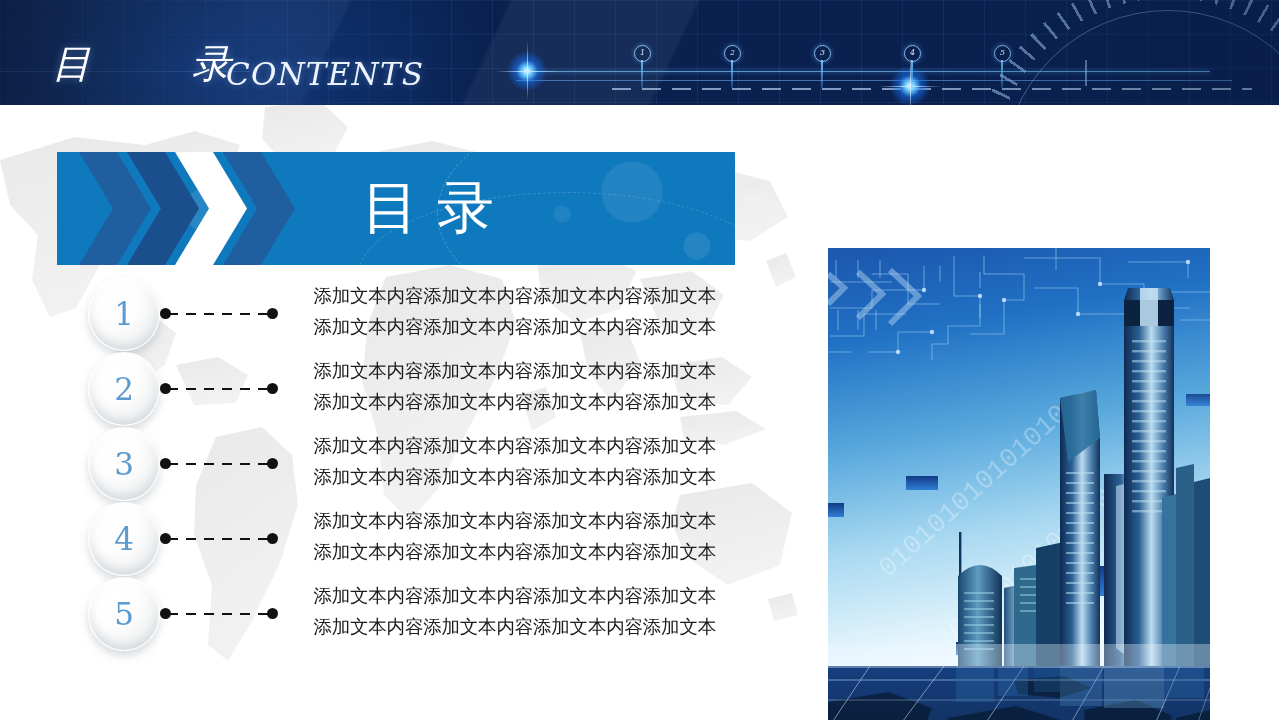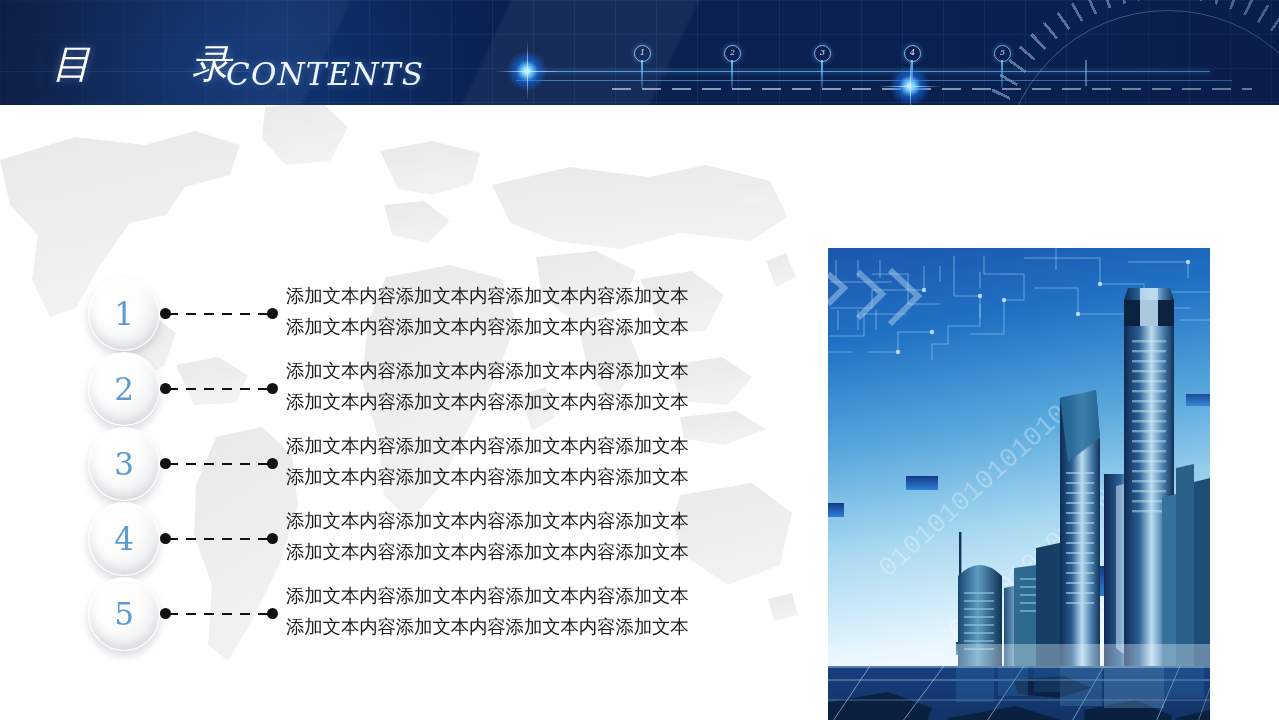--- a/index.html
+++ b/index.html
@@ -147,21 +147,21 @@
   .connector .dline{
     position:absolute;left:8px;top:9px;width:102px;height:2px;
     background:repeating-linear-gradient(to right, #111 0 10px, rgba(0,0,0,0) 10px 18px);
   }
   .connector .knob{position:absolute;top:4px;width:11px;height:11px;border-radius:50%;background:#111;}
   .connector .knob.l{left:0px;}
   .connector .knob.r{right:0px;}
   .rowtext{
     position:absolute;left:286px;width:430px;
     font-family:"DejaVu Serif","Liberation Serif",serif;
-    font-size:18.5px;color:#1b1b1b;line-height:31px;letter-spacing:-0.2px;white-space:nowrap;
+    font-size:18.5px;color:#1b1b1b;line-height:31px;letter-spacing:-0.2px;white-space:nowrap;text-align:right;
   }
 
   
   .photo{position:absolute;left:828px;top:143px;width:382px;height:525px;overflow:hidden;background:#0c2f6e;}
   .photo svg{display:block;width:382px;height:525px;}
 </style>
 </head>
 <body>
 
 <div class="header">
@@ -239,20 +239,48 @@
 
         <path d="M700 430 L772 418 L812 448 L800 500 L748 520 L706 492 L692 458 Z"></path>
         <path d="M788 534 L812 528 L818 550 L794 556 Z"></path>
 
         <path d="M786 196 L806 188 L816 212 L796 222 Z"></path>
         <path d="M760 120 L782 114 L790 134 L766 140 Z"></path>
       </g>
     </svg>
   </div>
 
+  <div class="banner">
+    <div class="bdots"></div>
+    <div class="bcurve"></div>
+    <div class="bcurve2"></div>
+
+    <div class="chev c1">
+      <svg viewBox="0 0 72 113" xmlns="http://www.w3.org/2000/svg">
+          <path d="M0 0 L38 0 L72 56.5 L38 113 L0 113 L34 56.5 Z" fill="#1f5fa0"></path>
+        </svg>
+    </div>
+    <div class="chev c2">
+      <svg viewBox="0 0 72 113" xmlns="http://www.w3.org/2000/svg">
+          <path d="M0 0 L38 0 L72 56.5 L38 113 L0 113 L34 56.5 Z" fill="#1b4e8c"></path>
+        </svg>
+    </div>
+    <div class="chev c3">
+      <svg viewBox="0 0 72 113" xmlns="http://www.w3.org/2000/svg">
+          <path d="M0 0 L38 0 L72 56.5 L38 113 L0 113 L34 56.5 Z" fill="#ffffff"></path>
+        </svg>
+    </div>
+    <div class="chev c4">
+      <svg viewBox="0 0 72 113" xmlns="http://www.w3.org/2000/svg">
+          <path d="M0 0 L38 0 L72 56.5 L38 113 L0 113 L34 56.5 Z" fill="#1f5fa0"></path>
+        </svg>
+    </div>
+
+    <div class="banner-title">目录</div>
+  </div>
 
   <div class="rows">
 
     <div class="row">
       <div class="circle">
         <span>1</span>
       </div>
       <div class="connector" style="top:27px;">
         <div class="knob l"></div>
         <div class="dline"></div>

